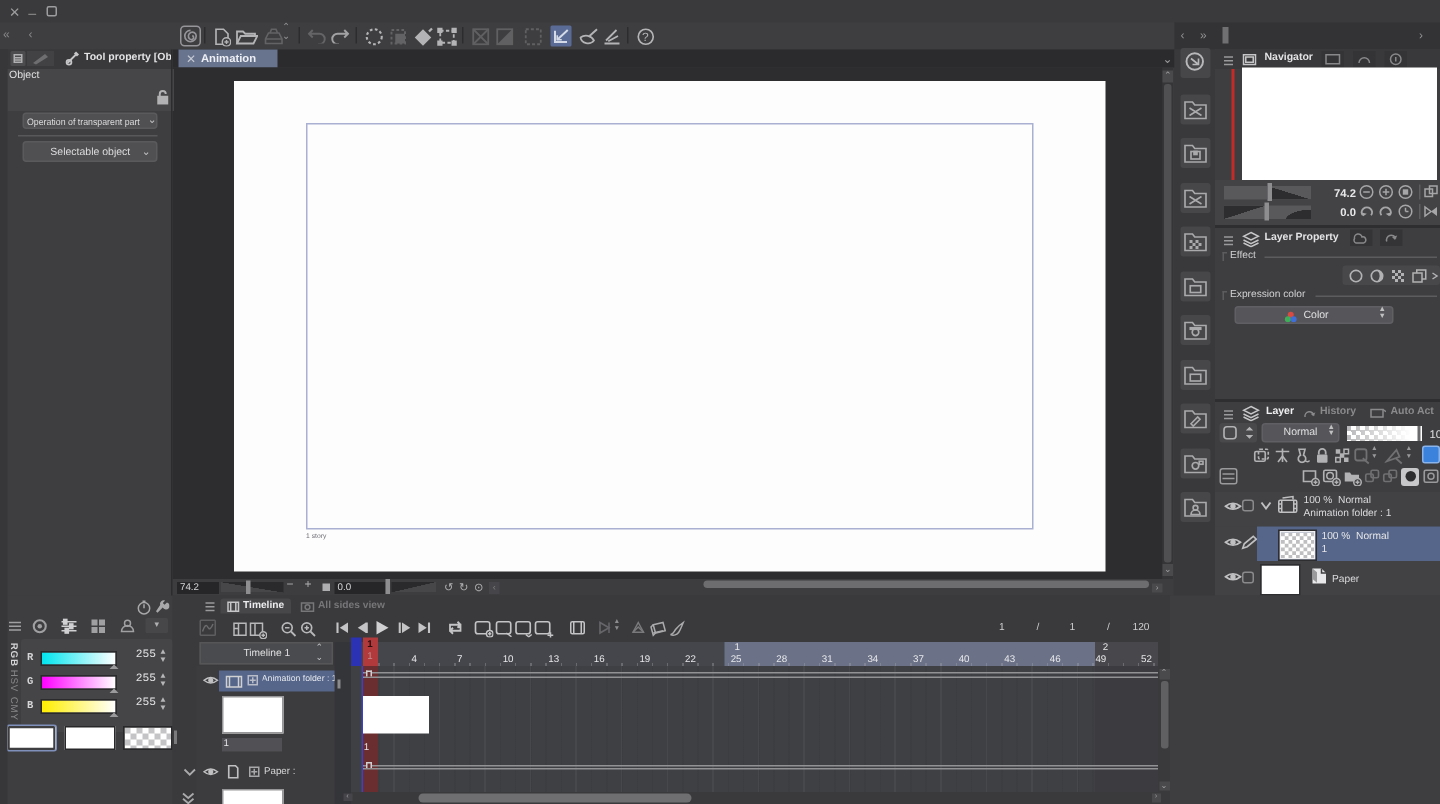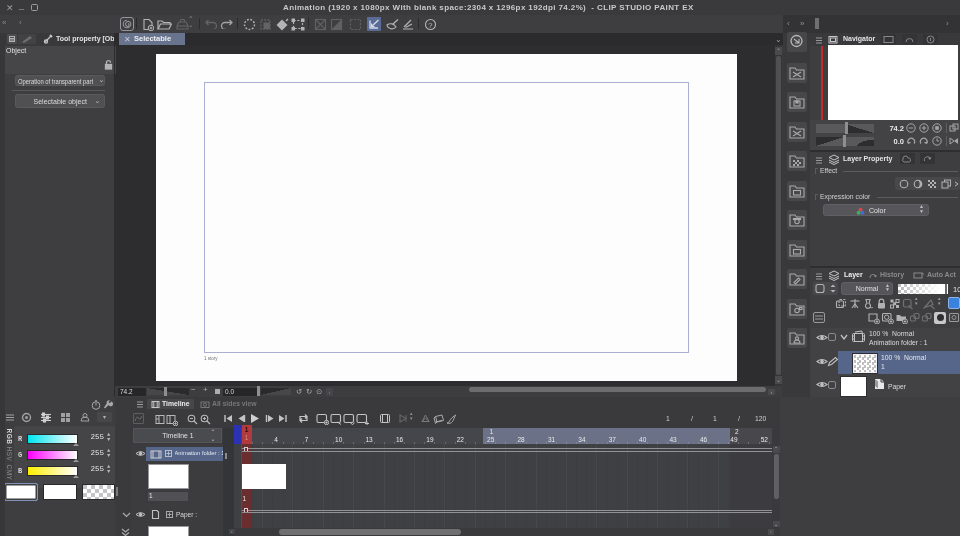--- a/index.html
+++ b/index.html
@@ -7,21 +7,20 @@
 body{position:relative;color:#d2d2d4;}
 svg{display:block;}
 </style>
 </head>
 <body>
 
 <div class="abs" id="titlebar" style="left:0;top:0;width:960px;height:15px;background:#3a3a3c;">
   <div class="abs" style="left:6px;top:3px;font-size:9px;color:#9d9d9f;">✕</div>
   <div class="abs" style="left:19px;top:0px;font-size:9px;color:#9d9d9f;">_</div>
   <div class="abs" style="left:31px;top:3.5px;width:7px;height:7px;border:1.2px solid #9d9d9f;border-radius:1.5px;"></div>
-  <div class="abs" style="left:283px;top:3px;font-size:8px;font-weight:bold;color:#c9c9cb;letter-spacing:0.38px;">Animation (1920 x 1080px With blank space:2304 x 1296px 192dpi 74.2%)&nbsp; - CLIP STUDIO PAINT EX</div>
 </div>
 
 <div class="abs" id="toolbar" style="left:0;top:15px;width:783px;height:18px;background:#3e3e40;">
   <div class="abs" style="left:2px;top:3px;font-size:8px;color:#8a8a8c;">«</div>
   <div class="abs" style="left:19px;top:3px;font-size:8px;color:#8a8a8c;">‹</div>
   <div id="tbicons">
   <div class="abs" style="left:119.5px;top:2px;width:14px;height:14px;border:1.2px solid #96969a;border-radius:3px;">
     <svg width="12" height="12">
           <path d="M6 2.2 a3.8 3.8 0 1 0 3.8 3.8 a2.6 2.6 0 1 0-4.4 1.9 a1.5 1.5 0 1 0 1.8-2.3" fill="none" stroke="#96969a" stroke-width="1.1"></path>
         </svg>
@@ -115,21 +114,21 @@
 <div class="abs" style="left:783px;top:15px;width:177px;height:18px;background:#333335;">
   <div class="abs" style="left:4px;top:3.5px;font-size:8px;color:#929294;">‹</div>
   <div class="abs" style="left:17px;top:3.5px;font-size:8px;color:#929294;">»</div>
   <div class="abs" style="left:32px;top:3px;width:4px;height:11px;background:#707073;"></div>
   <div class="abs" style="left:163px;top:3.5px;font-size:8px;color:#929294;">›</div>
 </div>
 
 <div class="abs" style="left:115px;top:33px;width:668px;height:12px;background:#2b2b2d;">
   <div class="abs" style="left:4px;top:0;width:66px;height:12px;background:#68738e;">
     <span class="abs" style="left:5px;top:1.5px;font-size:8px;color:#c6cad4;">✕</span>
-    <span class="abs" style="left:15px;top:1px;font-size:7.5px;font-weight:bold;color:#edeff3;">Selectable</span>
+    <span class="abs" style="left:15px;top:1px;font-size:7.5px;font-weight:bold;color:#edeff3;">Animation</span>
   </div>
   <div class="abs" style="left:660px;top:2px;font-size:8px;color:#9a9a9c;">⌄</div>
 </div>
 
 <div class="abs" id="canvas" style="left:115px;top:45px;width:660px;height:341px;background:#2d2d2f;">
   <div class="abs" style="left:40.5px;top:8.5px;width:581.5px;height:327.5px;background:#fdfdfd;"></div>
   <div class="abs" style="left:89px;top:36.5px;width:484.6px;height:271.8px;border:1px solid #aab0d2;"></div>
   <div class="abs" style="left:89px;top:310px;font-size:5px;color:#6e6e76;transform:scale(0.9);transform-origin:left top;">1 story</div>
 </div>
 

